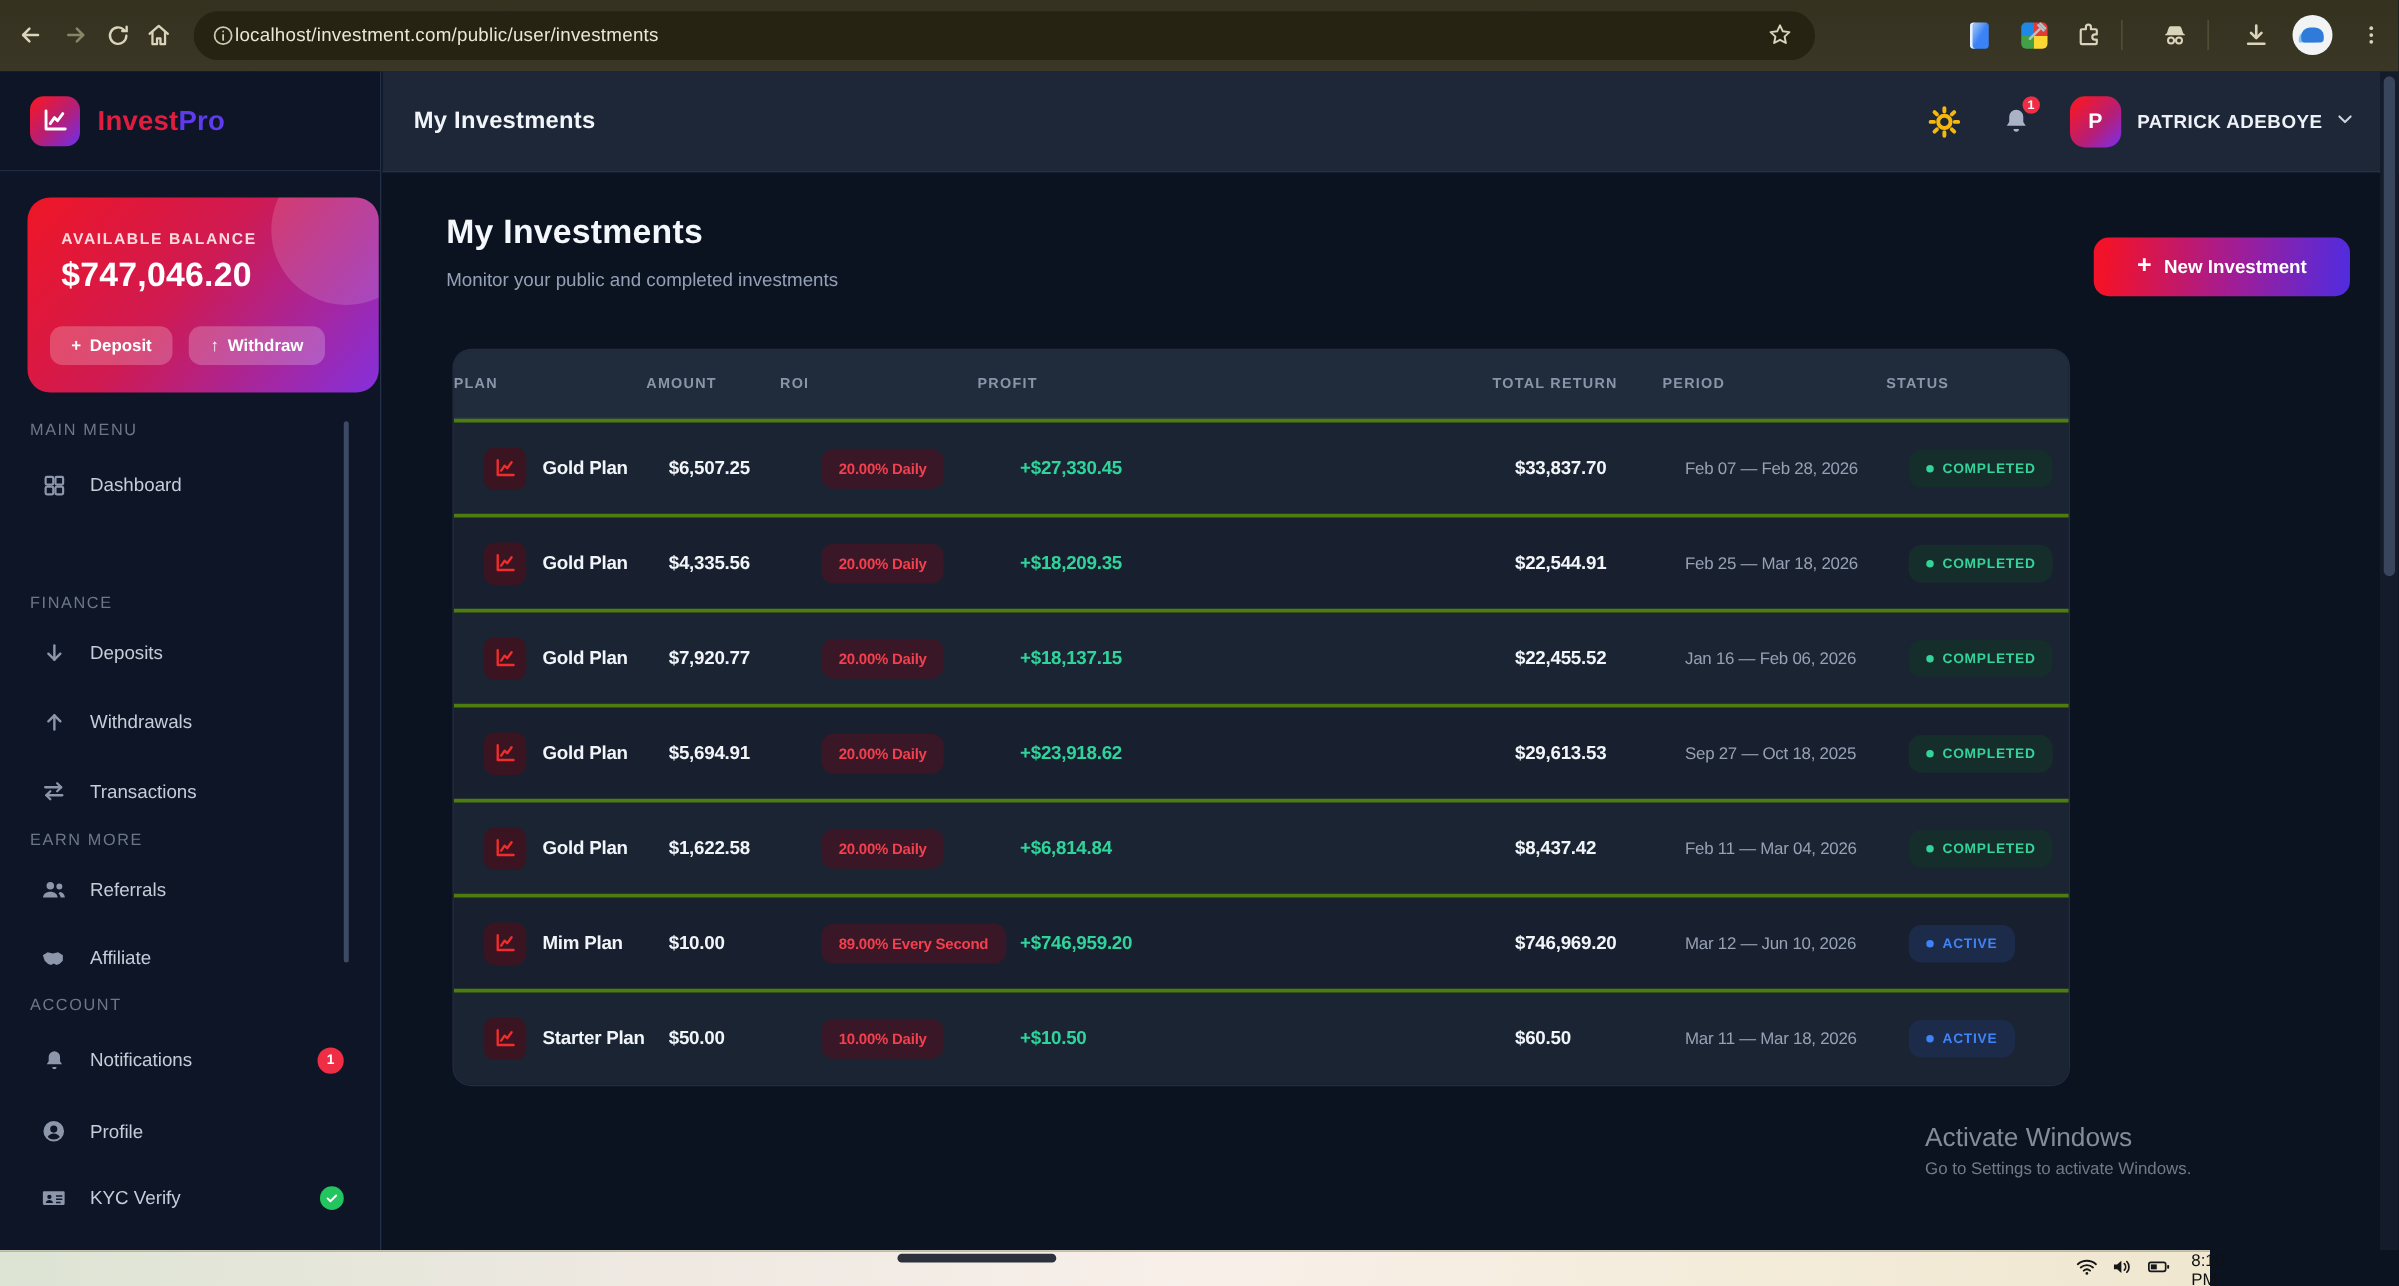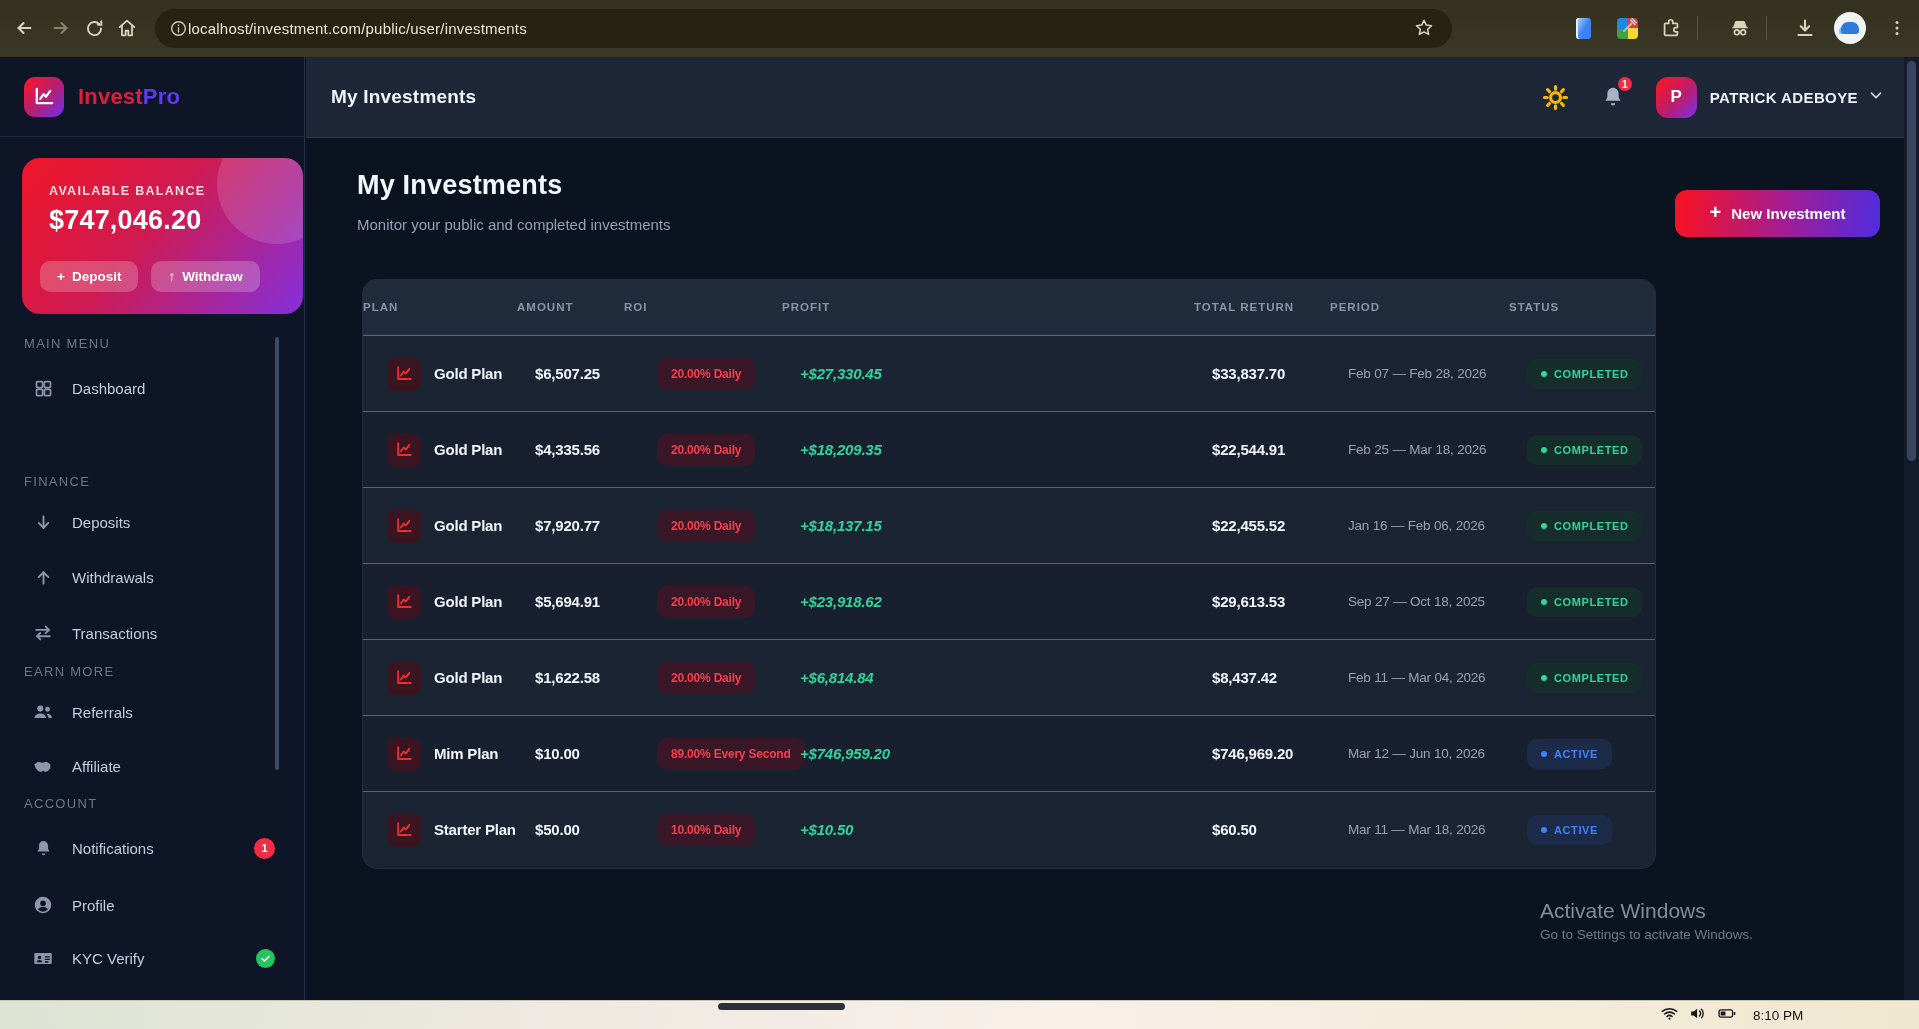--- a/index.html
+++ b/index.html
@@ -101,52 +101,52 @@
   .new-btn .plus { font-size:20px; font-weight:bold; margin-top:-2px; }
 
   
   .card { position:absolute; left:57px; top:142px; width:1292px; height:588px;
     background:#18202f; border-radius:14px; overflow:hidden;
     box-shadow:0 0 0 1px #222d41; }
   .thead { display:flex; align-items:center; height:55px; background:#202b3c;
     border-bottom:1px solid #2a3850; }
   .th { font-size:11.5px; font-weight:bold; letter-spacing:1px; color:#8b95a9; }
   .trow { display:flex; height:76px; padding-left:18px;
-    border-top:1px solid #4d7c0f; }
+    border-top:3px solid #4d7c0f; }
   .trow:first-of-type { border-top:none; }
   .trow:nth-of-type(even) { background:#1b2433; }
   .cell { display:flex; align-items:center; }
   .c-plan { width:154px; } .c-amount { width:107px; } .c-roi { width:158px; }
   .c-profit { width:412px; } .c-total { width:136px; } .c-period { width:179px; }
   .c-status { flex:1; }
   .plan-ic { width:34px; height:34px; margin-left:6px; border-radius:9px; background:#3a1420;
     color:#ef2d2d; display:flex; align-items:center; justify-content:center; flex:none; }
   .plan-name { margin-left:13px; font-size:15px; font-weight:bold; color:#f1f5f9;
     letter-spacing:-.2px; white-space:nowrap; }
   .amount, .total { font-size:15px; font-weight:bold; color:#f1f5f9; letter-spacing:-.2px; }
   .roi-badge { margin-left:15px; padding:9px 14px; border-radius:10px; background:#391726;
     color:#f43f4e; font-size:12px; font-weight:bold; letter-spacing:-.2px; white-space:nowrap; }
-  .profit { font-size:15px; font-weight:bold; color:#2fd49b; letter-spacing:-.2px;font-style:italic; }
+  .profit { margin-left:16px; font-size:15px; font-weight:bold; color:#2fd49b; letter-spacing:-.2px; }
   .period { font-size:13.5px; color:#96a1b5; letter-spacing:-.2px; white-space:nowrap; }
   .status-badge { display:inline-flex; align-items:center; gap:7px; padding:9px 14px;
     border-radius:10px; font-size:11px; font-weight:bold; letter-spacing:.6px; }
   .status-badge .dot { width:6px; height:6px; border-radius:50%; }
   .st-completed { background:#152e2c; color:#34d399; } .st-completed .dot { background:#34d399; }
   .st-active { background:#1c2b4a; color:#3f83f8; } .st-active .dot { background:#3f83f8; }
   .status-badge b { font-weight:bold; }
 
   
   .page-scrollbar { position:absolute; right:0; top:57px; width:15px; height:943px;
     background:#141b2a; z-index:20; }
   .page-scrollbar .thumb { position:absolute; left:3px; top:4px; width:9px; height:400px;
     border-radius:5px; background:#39455c; }
   .watermark { position:absolute; left:1540px; top:899px; z-index:5; }
   .wm1 { font-size:21px; color:#848b99; } .wm2 { margin-top:4px; font-size:13.5px; color:#727987; }
 
-  .taskbar { position:absolute; left:0; top:1000px; width:1919px; height:29px; z-index:40;
+  .taskbar { position:absolute; left:0; top:1000px; width:1768px; height:29px; z-index:40;
     background:linear-gradient(90deg,#dde4d4 0%,#efe9e2 30%,#f8efe9 55%,#f3ecd9 80%,#f0e7d0 100%);
     border-top:1px solid #c9c5b4; }
   .tb-handle { position:absolute; left:718px; top:2px; width:127px; height:7px; border-radius:4px;
     background:#2b303b; }
   .tray { position:absolute; left:1660px; top:0; height:29px; display:flex; align-items:center;
     gap:9px; color:#17171a; }
   .tray-time { font-size:13.5px; color:#111114; margin-left:6px; }
 </style>
 </head>
 <body>

